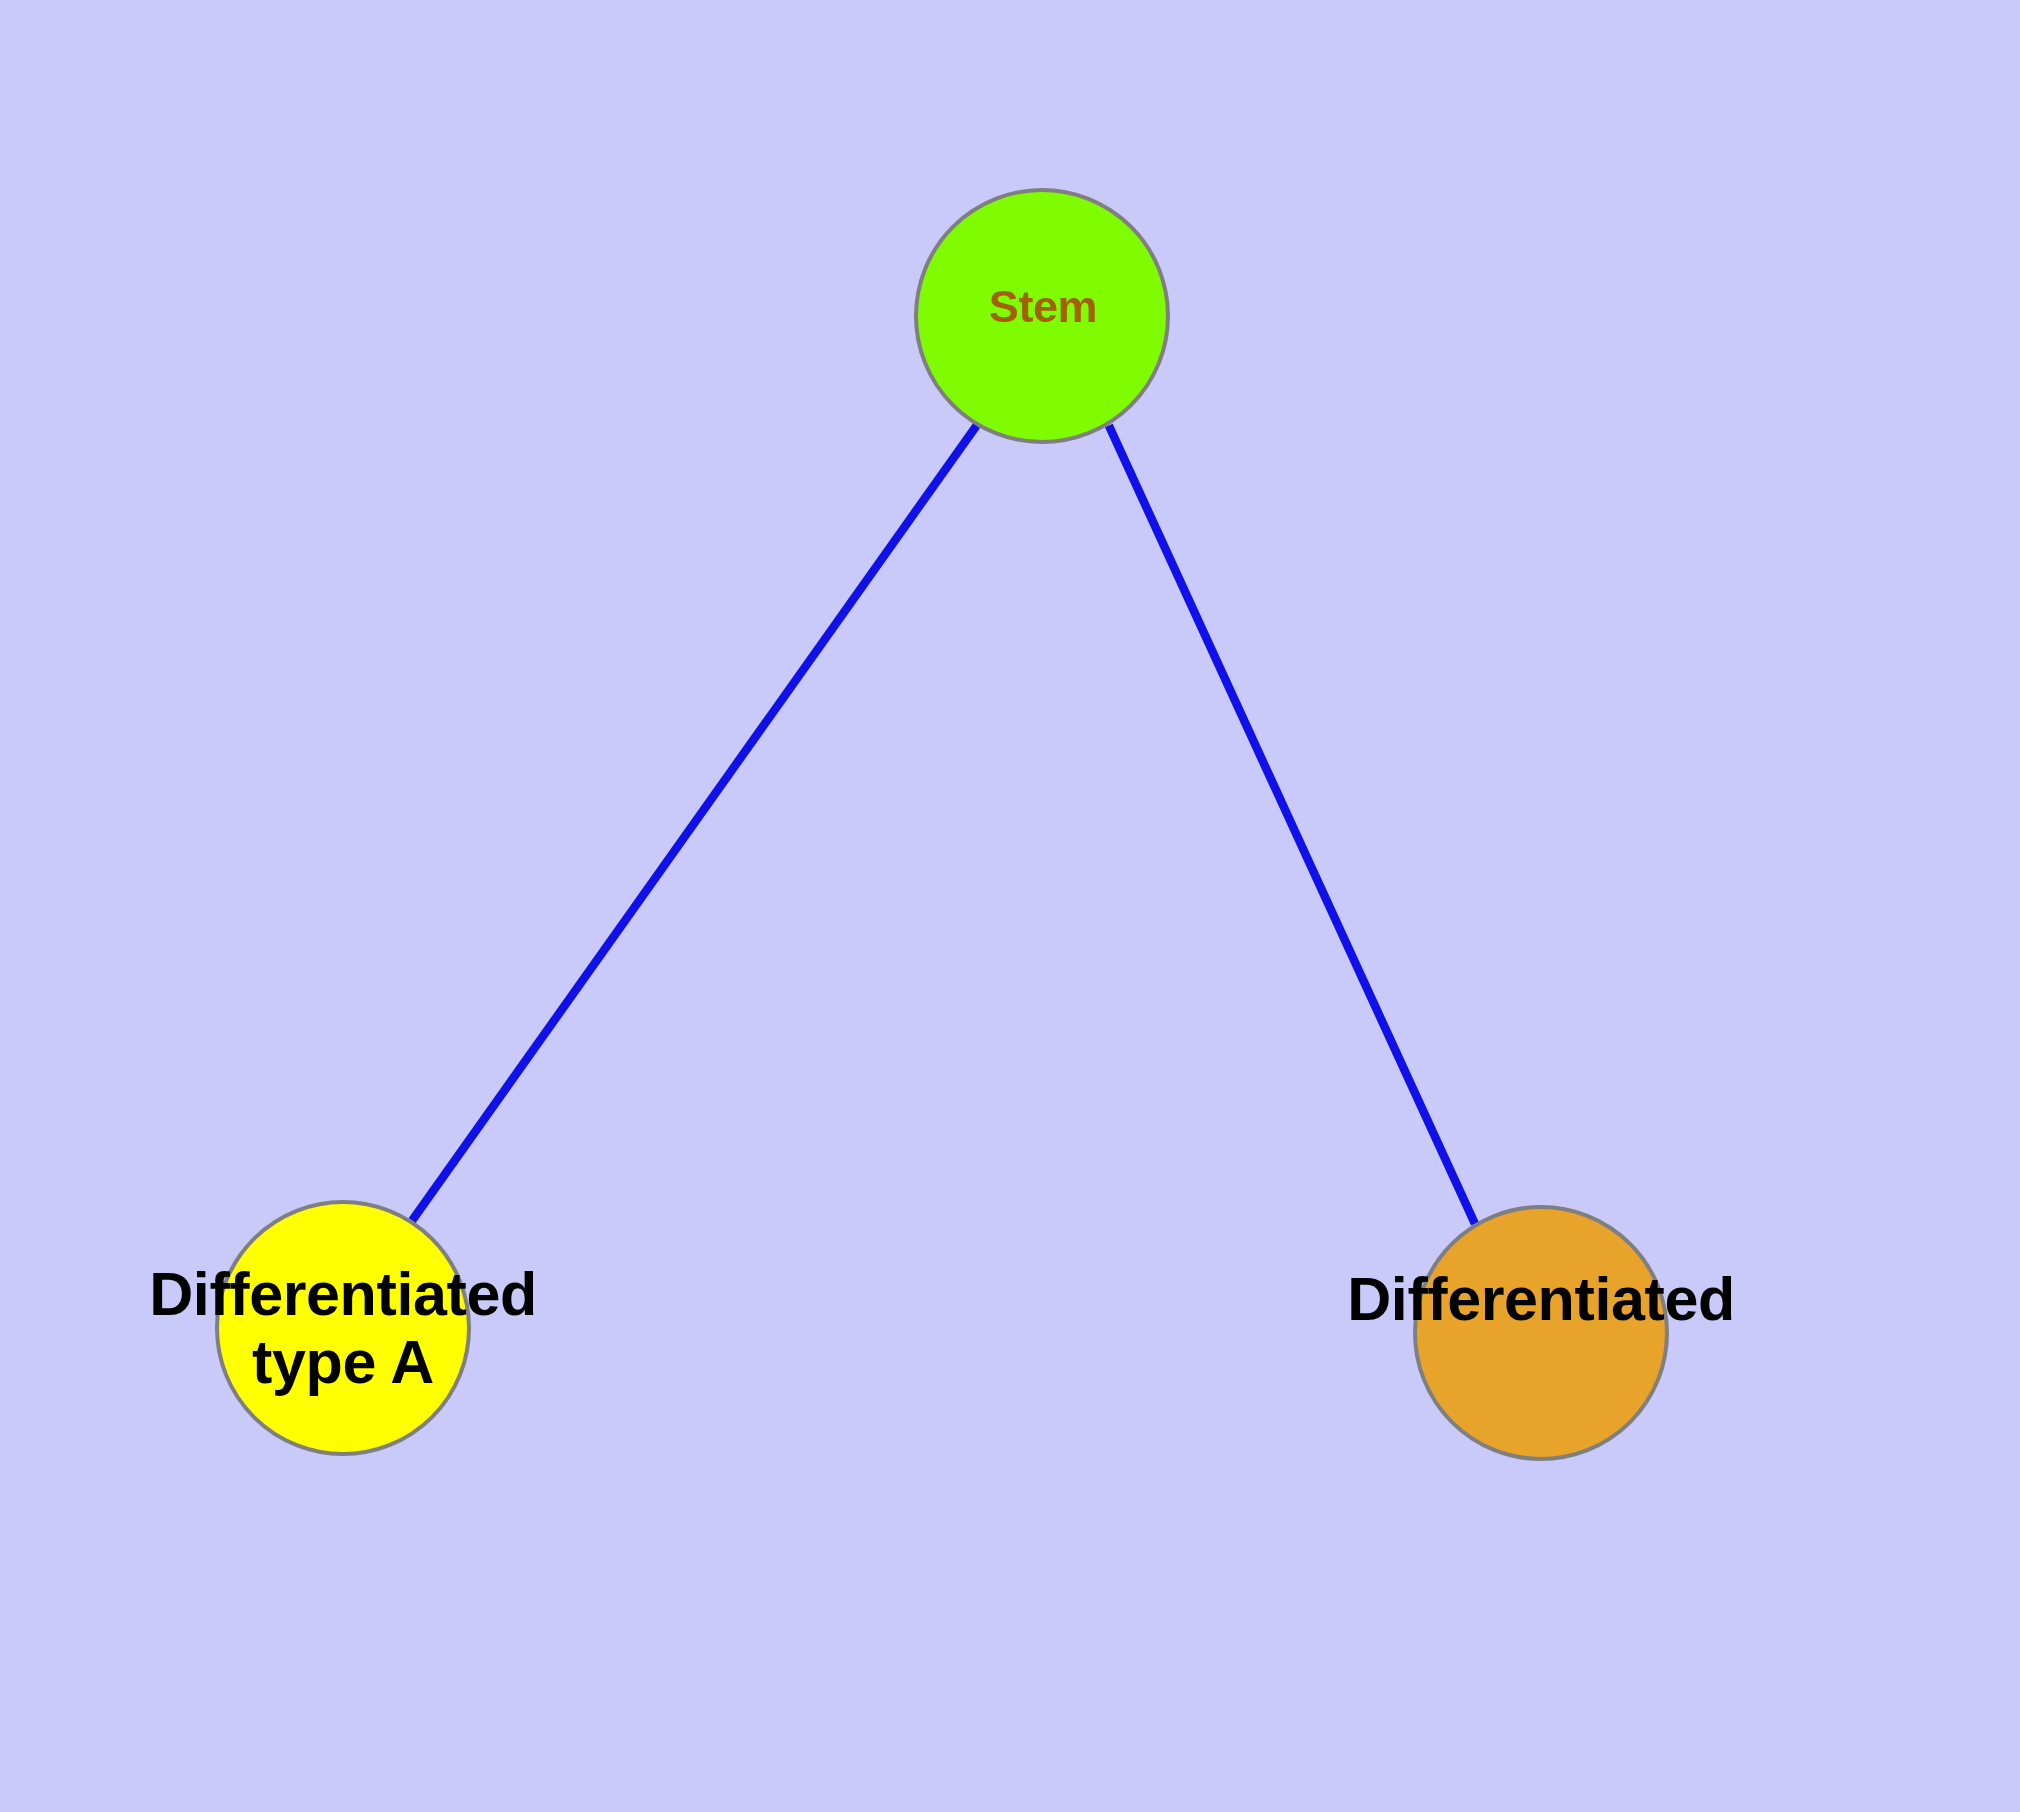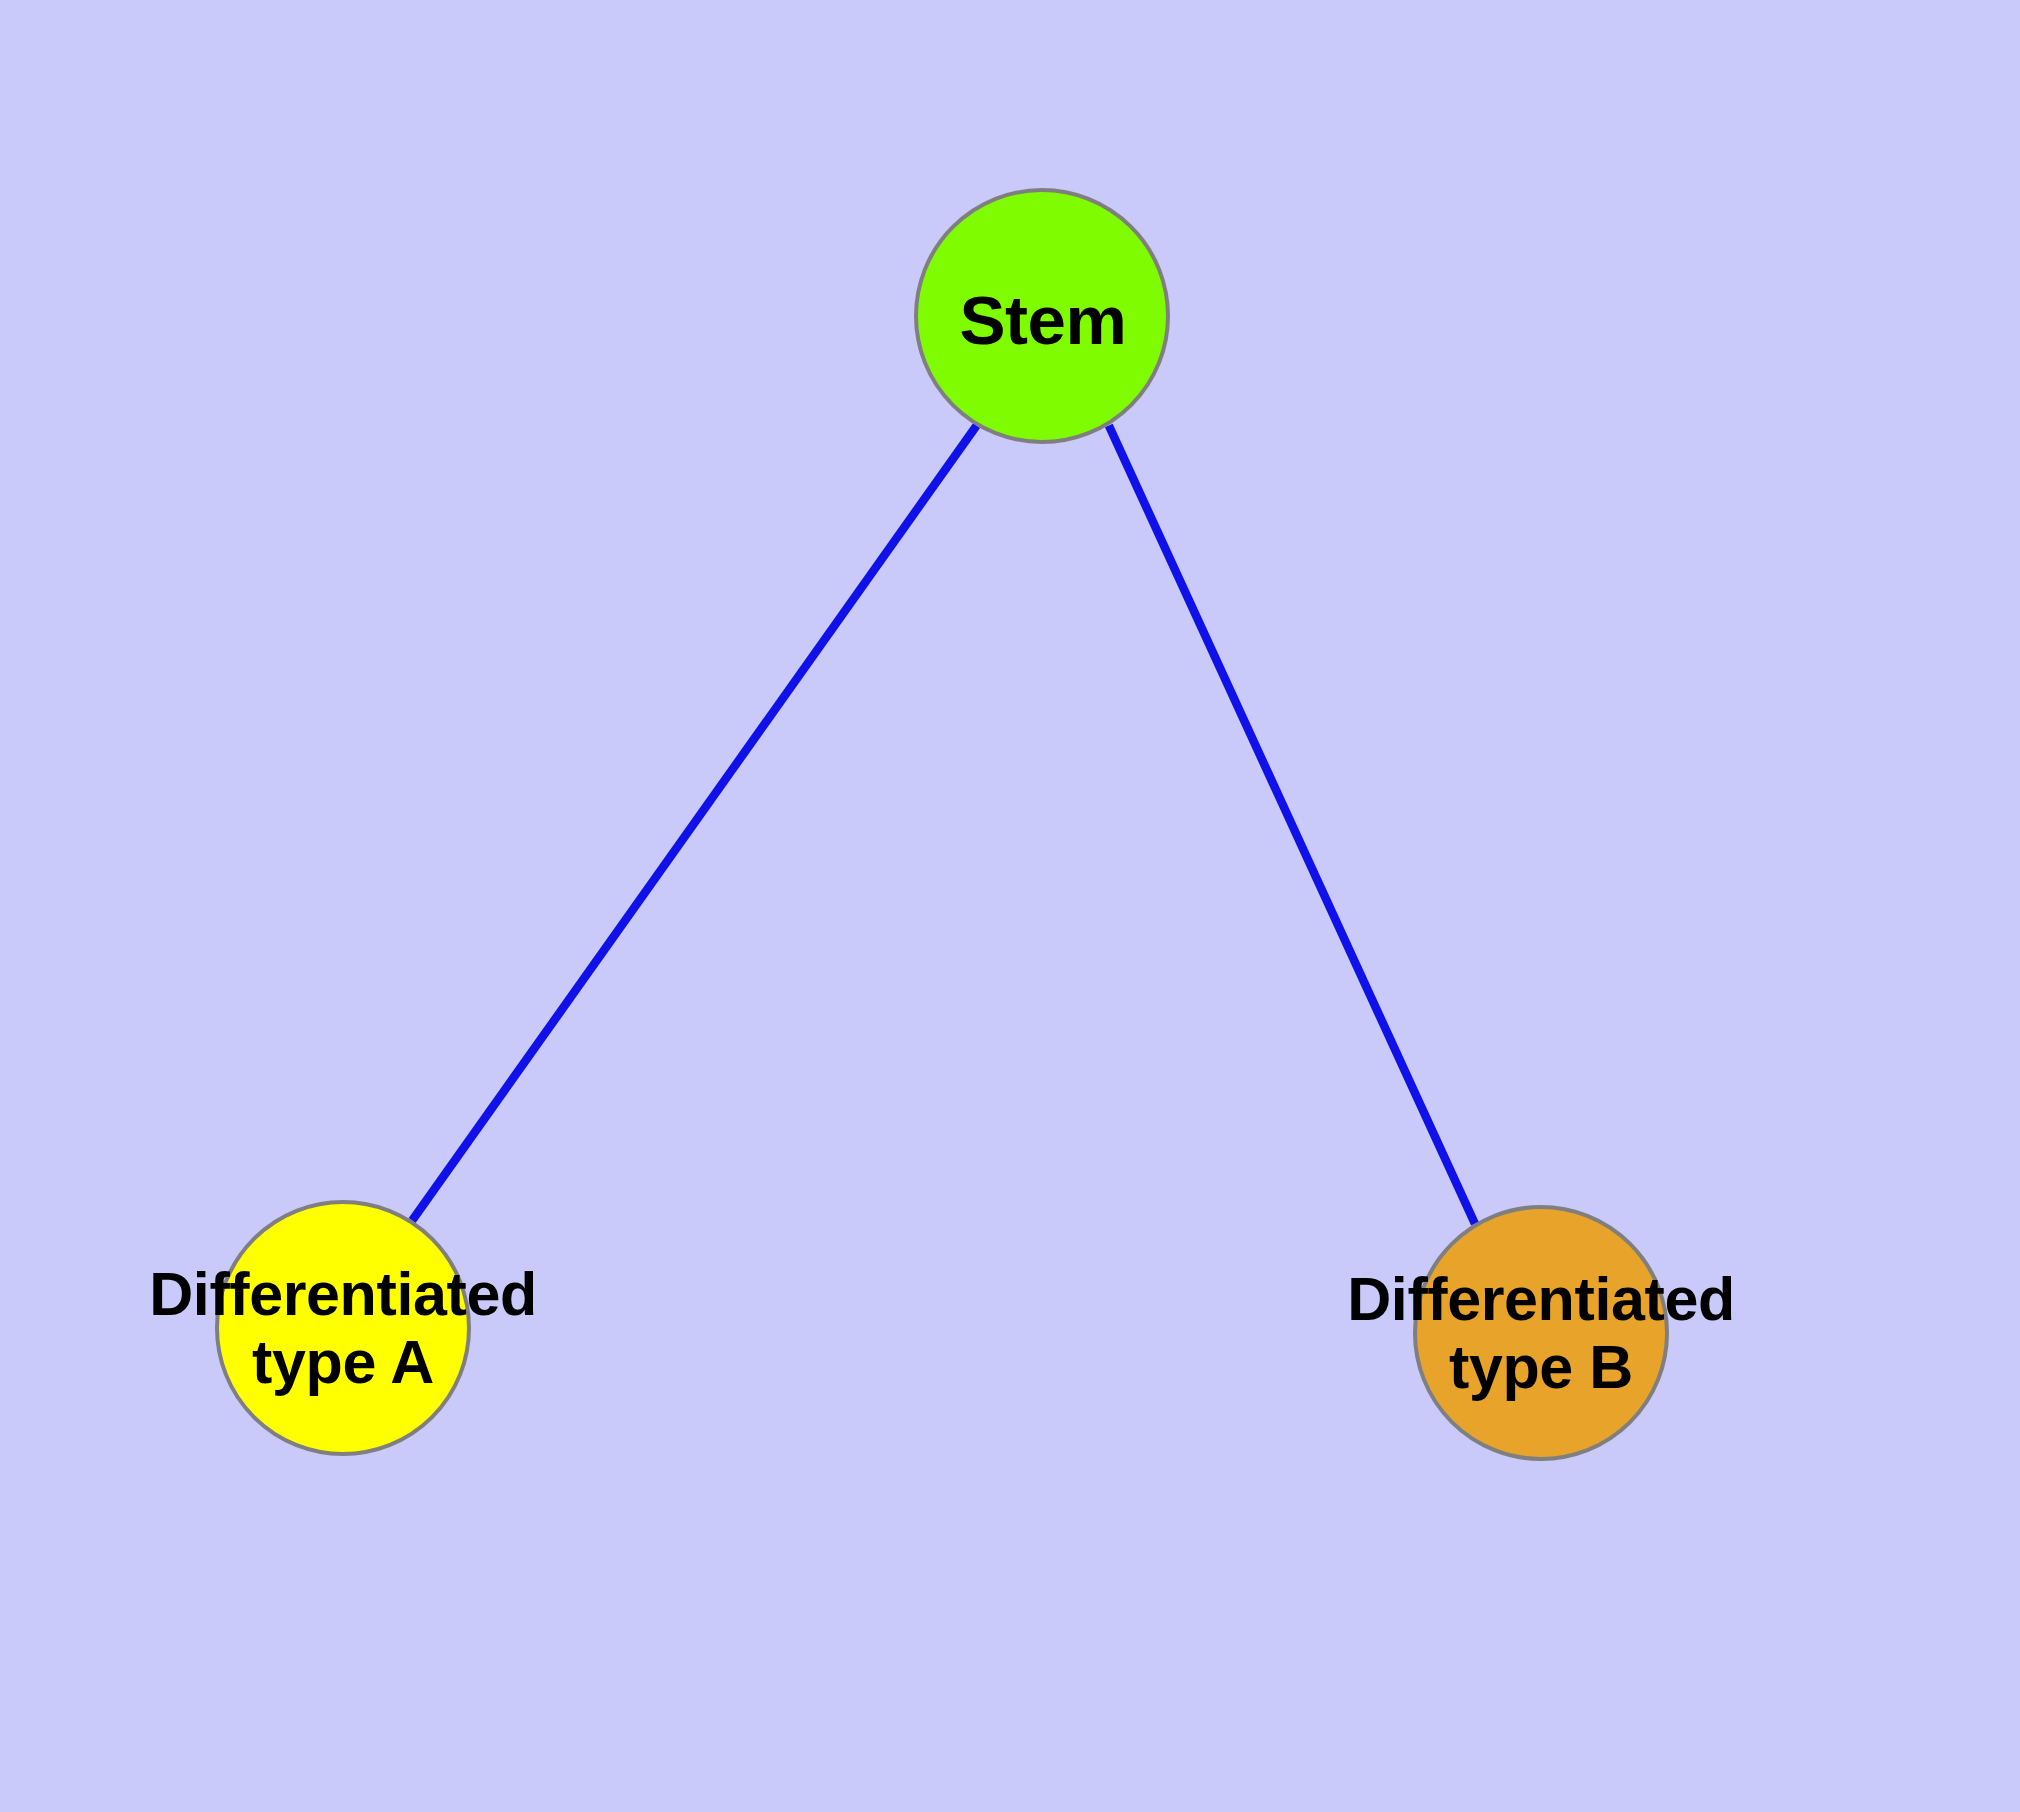--- a/index.html
+++ b/index.html
@@ -58,19 +58,19 @@
     <g id="edges-group">
         <line x1="1152" y1="502" x2="486" y2="1440" stroke="#1010e8" stroke-width="10" stroke-linecap="butt"></line>
         <line x1="1308" y1="502" x2="1740" y2="1444" stroke="#1010e8" stroke-width="10" stroke-linecap="butt"></line>
       </g>
   </svg>
 
   <div id="nodes-layer">
       <div class="node" style="left: 914px; top: 188px; width: 256px; height: 256px; background: rgb(128, 252, 0); border-color: rgb(127, 127, 127);"></div>
       <div class="node" style="left: 215px; top: 1200px; width: 256px; height: 256px; background: rgb(255, 255, 0); border-color: rgb(127, 127, 127);"></div>
       <div class="node" style="left: 1413px; top: 1205px; width: 256px; height: 256px; background: rgb(232, 163, 43); border-color: rgb(127, 127, 127);"></div>
-      <div class="node-label" style="font-size: 69px; color: #000000; width: 848px; left: 619px; top: 282px;"><div>Stem</div></div>
+      <div class="node-label" style="font-size: 45px; color: #a16207; width: 848px; left: 619px; top: 282px;"><div>Stem</div></div>
       <div class="node-label" style="font-size: 61px; color: rgb(0, 0, 0); width: 848px; left: -81px; top: 1260px;"><div>Differentiated</div><div>type A</div></div>
-      <div class="node-label" style="font-size: 61px; color: rgb(0, 0, 0); width: 848px; left: 1117px; top: 1265px;"><div>Differentiated</div><div>type B</div></div>
+      <div class="node-label" style="font-size: 61px; color: rgb(0, 0, 0); width: 848px; left: 1117px; top: 1265px;"><div>Differentiated</div></div>
     </div>
 
 </div>
 
 
 </body></html>

